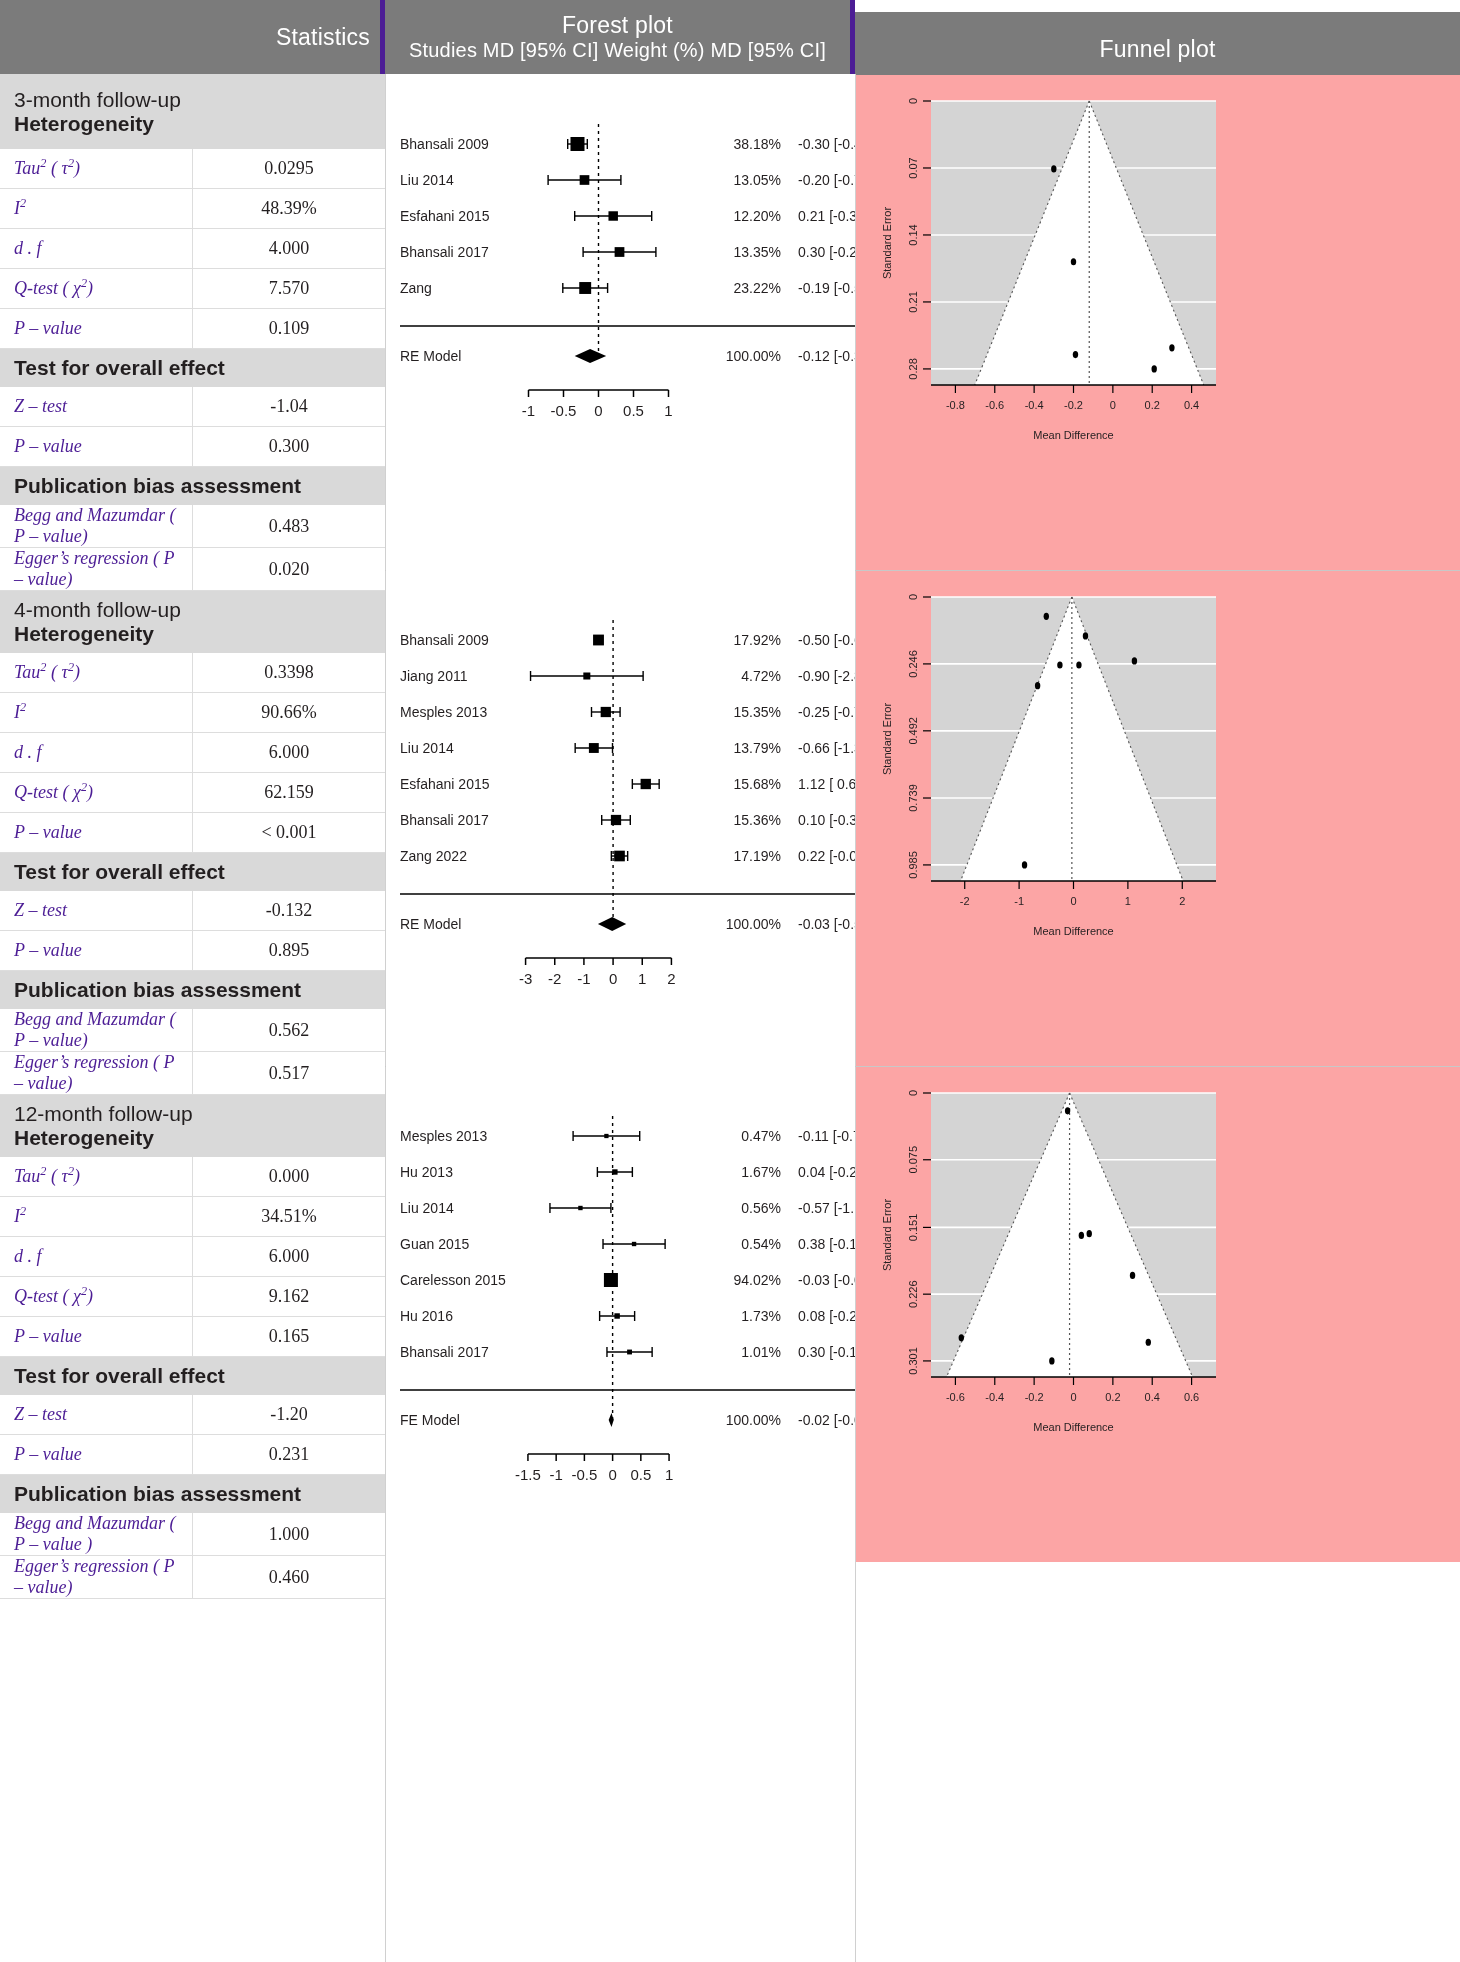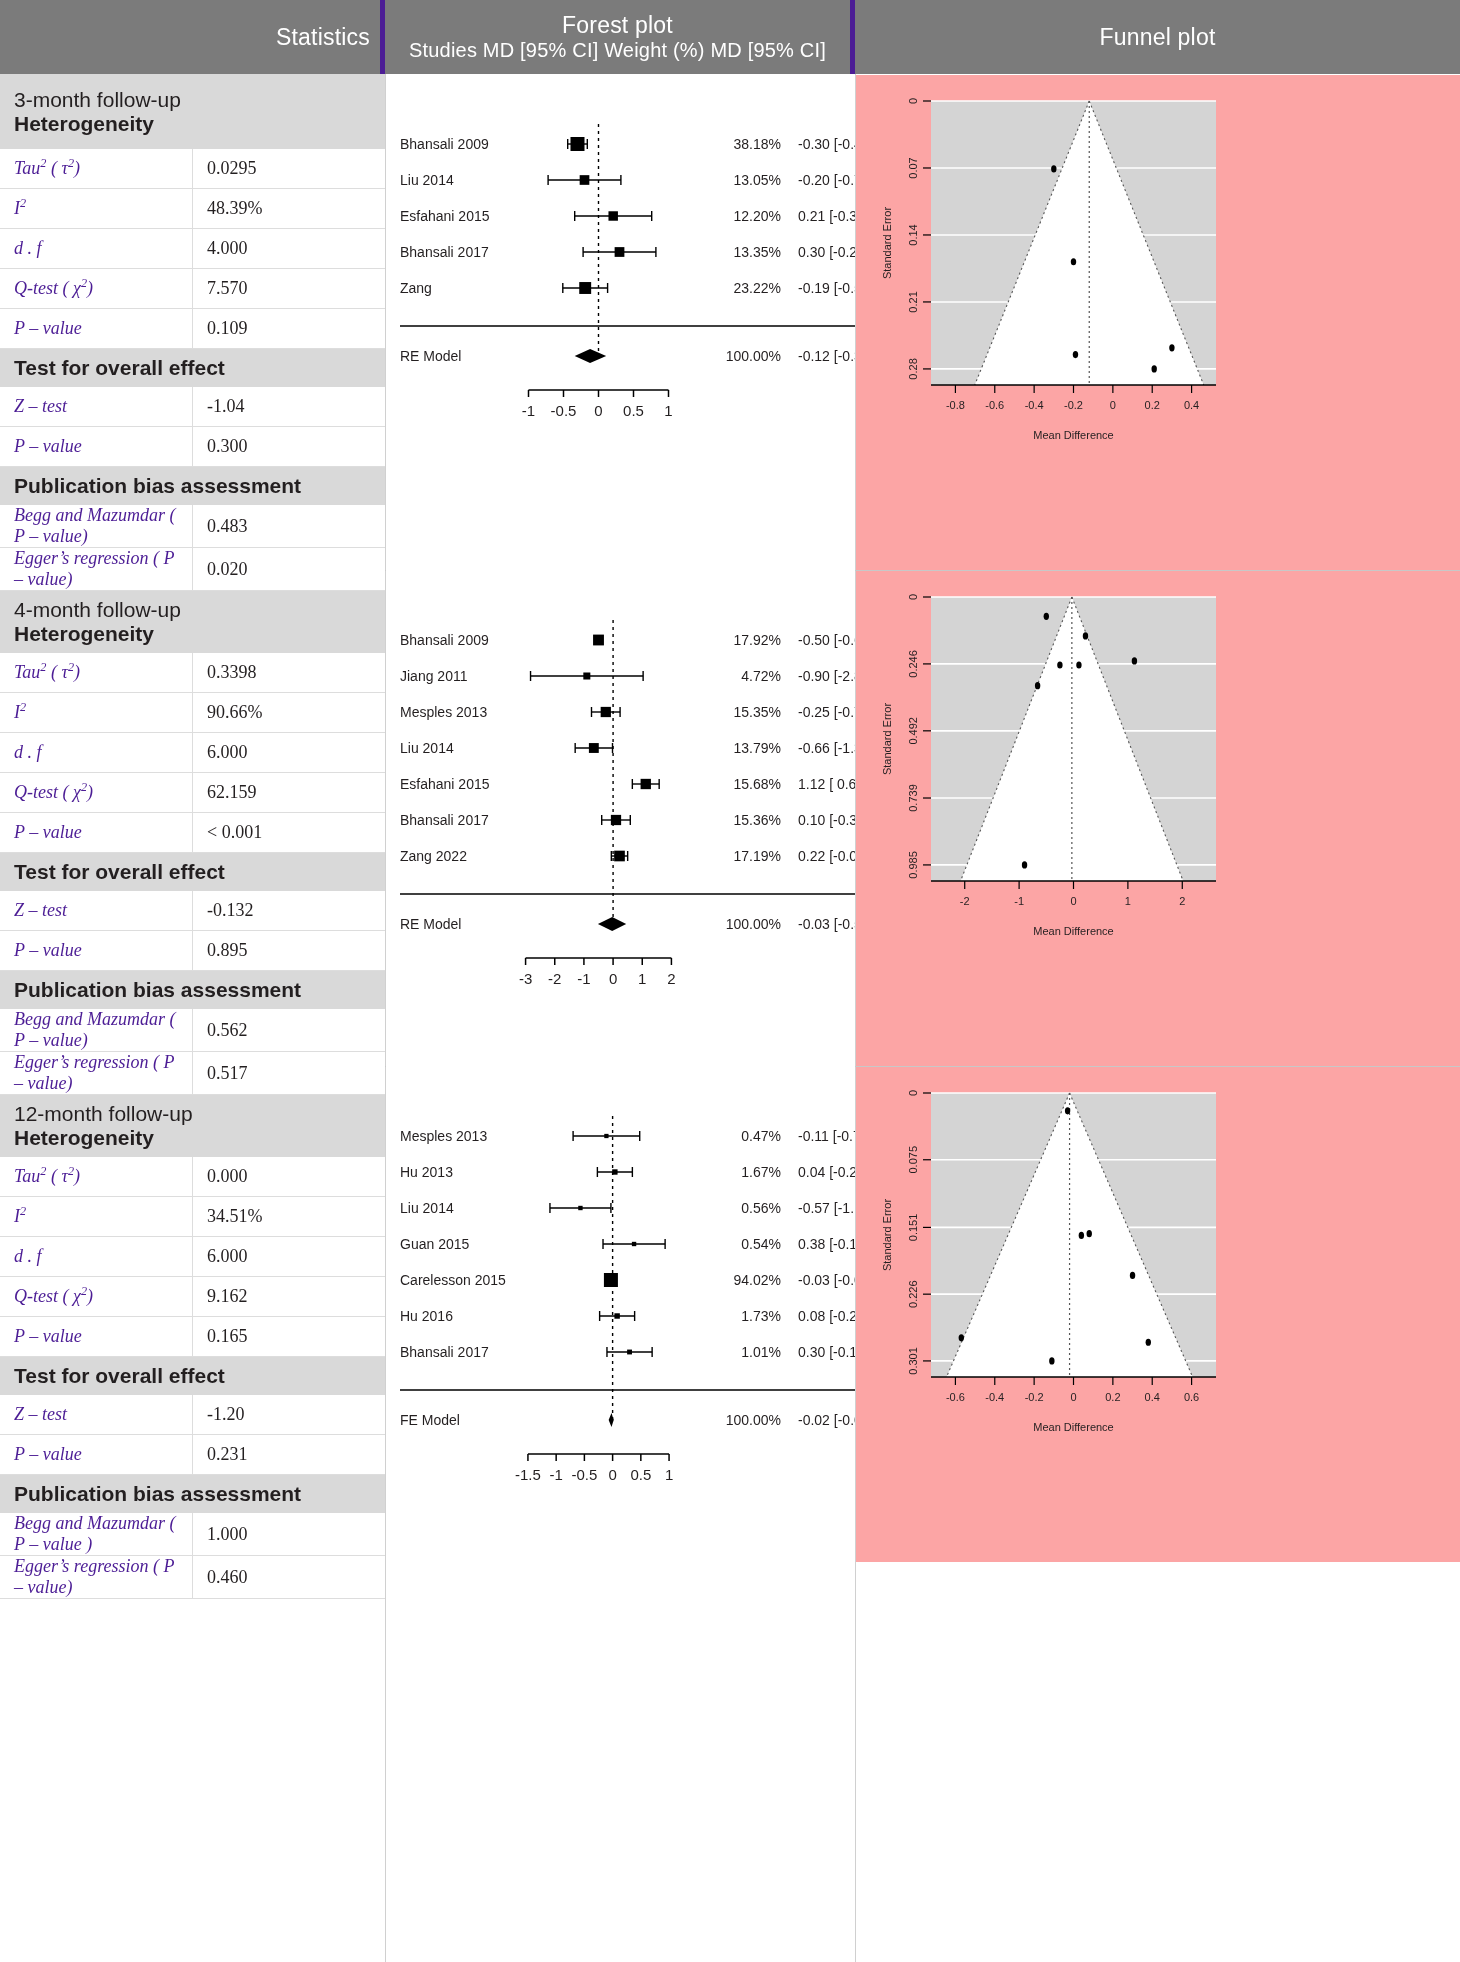--- a/index.html
+++ b/index.html
@@ -34,21 +34,21 @@
     font-size:18px;
   }
   td.lbl {
     width:266px;
     font-family:"Liberation Serif", serif;
     font-style:italic;
     color:#4c1d95;
   }
   td.val {
     width:119px;
-    text-align:left;
+    text-align:center;
     font-family:"Liberation Serif", serif;
     border-left:1px solid #dddddd;
     padding-right:26px;
   }
   tr.section td {
     background:#d9d9d9;
     font-family:"Liberation Sans", sans-serif;
     font-style:normal;
     font-weight:700;
     font-size:21px;
@@ -85,21 +85,21 @@
 
   <div class="hdr" style="position:absolute;left:266px;top:0;width:119px;height:74px;">
     <span>Statistics</span>
   </div>
 
   <div class="hdr hdr-forest" style="position:absolute;left:385px;top:0;width:470px;height:74px;">
     <span class="l1">Forest plot</span>
     <span class="l2">Studies MD [95% CI] Weight (%) MD [95% CI]</span>
   </div>
 
-  <div class="hdr" style="position:absolute;left:855px;top:0;width:605px;height:74px;background:#7b7b7b;border-right:none;">
+  <div class="hdr" style="position:absolute;left:855px;top:12px;width:605px;height:74px;background:#7b7b7b;border-right:none;">
     <span>Funnel plot</span>
   </div>
 
   <div style="position:absolute;left:0;top:74px;width:385px;height:1888px;overflow:hidden;">
     <table class="stats">
       <tbody>
 
         <tr class="section">
           <td colspan="2" class="wide" style="height:74px;">
             <span class="sec-top">3-month follow-up</span>

